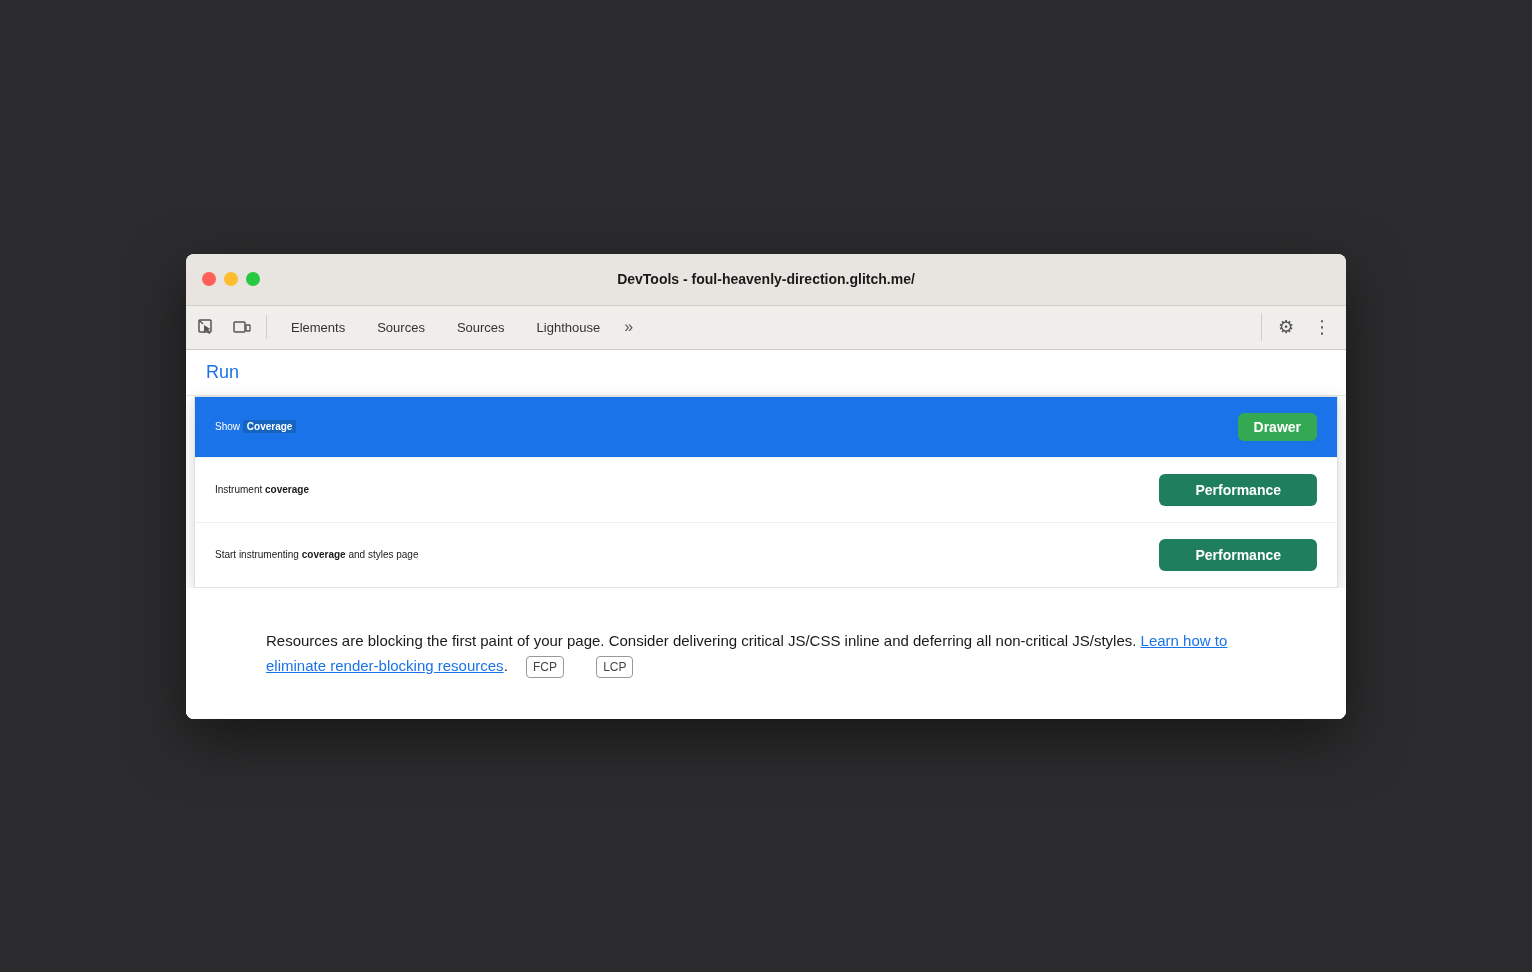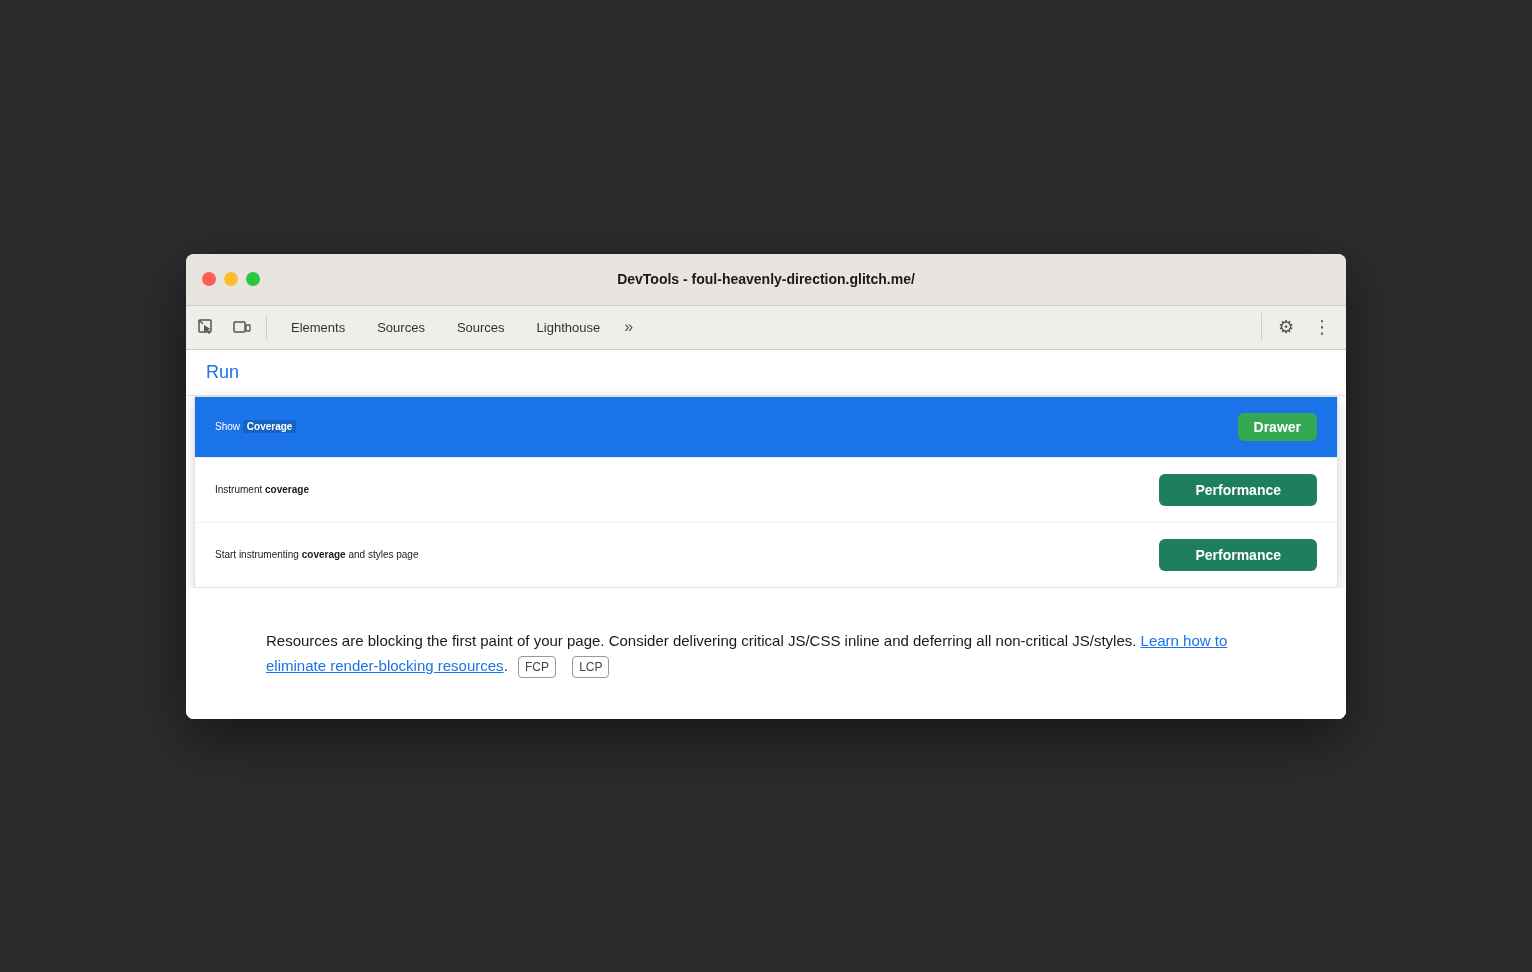--- a/index.html
+++ b/index.html
@@ -265,21 +265,21 @@
       cursor: pointer;
     }
 
     .badge-tag {
       display: inline-block;
       border: 1px solid #999;
       border-radius: 4px;
       padding: 0px 6px;
       font-size: 12px;
       color: #444;
-      margin: 0 6px;
+      margin: 0 14px;
     }
   </style>
 </head>
 <body>
 
 <div class="window">
 
   <div class="titlebar">
     <div class="traffic-lights">
       <div class="traffic-light close"></div>

